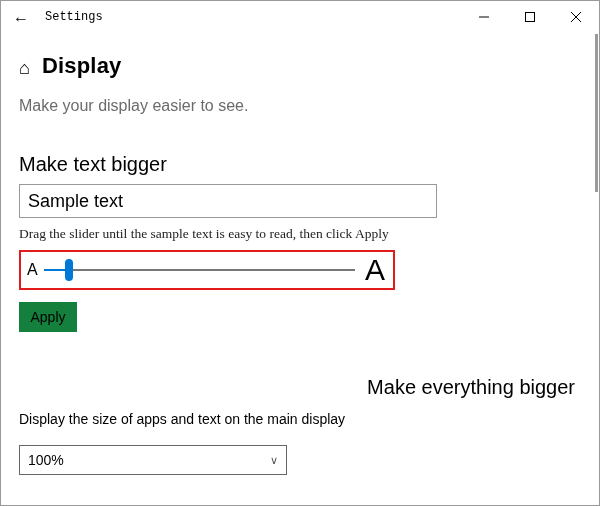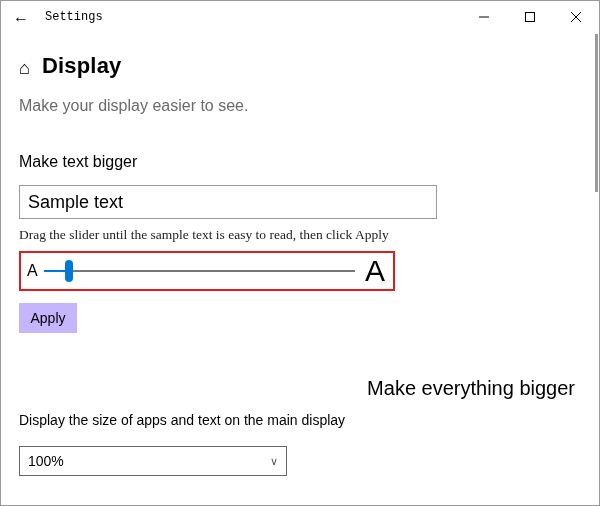--- a/index.html
+++ b/index.html
@@ -79,25 +79,25 @@
     font-weight: 700;
     letter-spacing: 0.2px;
   }
   .subtitle {
     margin-top: 18px;
     font-size: 16px;
     color: #6b6b6b;
   }
   .section-heading {
     margin-top: 38px;
-    font-size: 16px;
+    font-size: 20px;
     font-weight: 400;
   }
   .sample-box {
-    margin-top: 14px;
+    margin-top: 8px;
     width: 418px;
     height: 34px;
     border: 1px solid #999;
     box-sizing: border-box;
     display: flex;
     align-items: center;
     padding: 0 8px;
     font-size: 18px;
   }
   .instruction {
@@ -155,21 +155,21 @@
     width: 8px;
     height: 22px;
     background: #0078d7;
     border-radius: 4px;
     transform: translate(-50%, -50%);
   }
   .apply-btn {
     margin-top: 12px;
     width: 58px;
     height: 30px;
-    background: #c4b5fd;
+    background: #15803d;
     border: none;
     font-size: 14px;
     color: #000;
     display: flex;
     align-items: center;
     justify-content: center;
     cursor: default;
   }
   .section-heading2 {
     margin-top: 44px;

